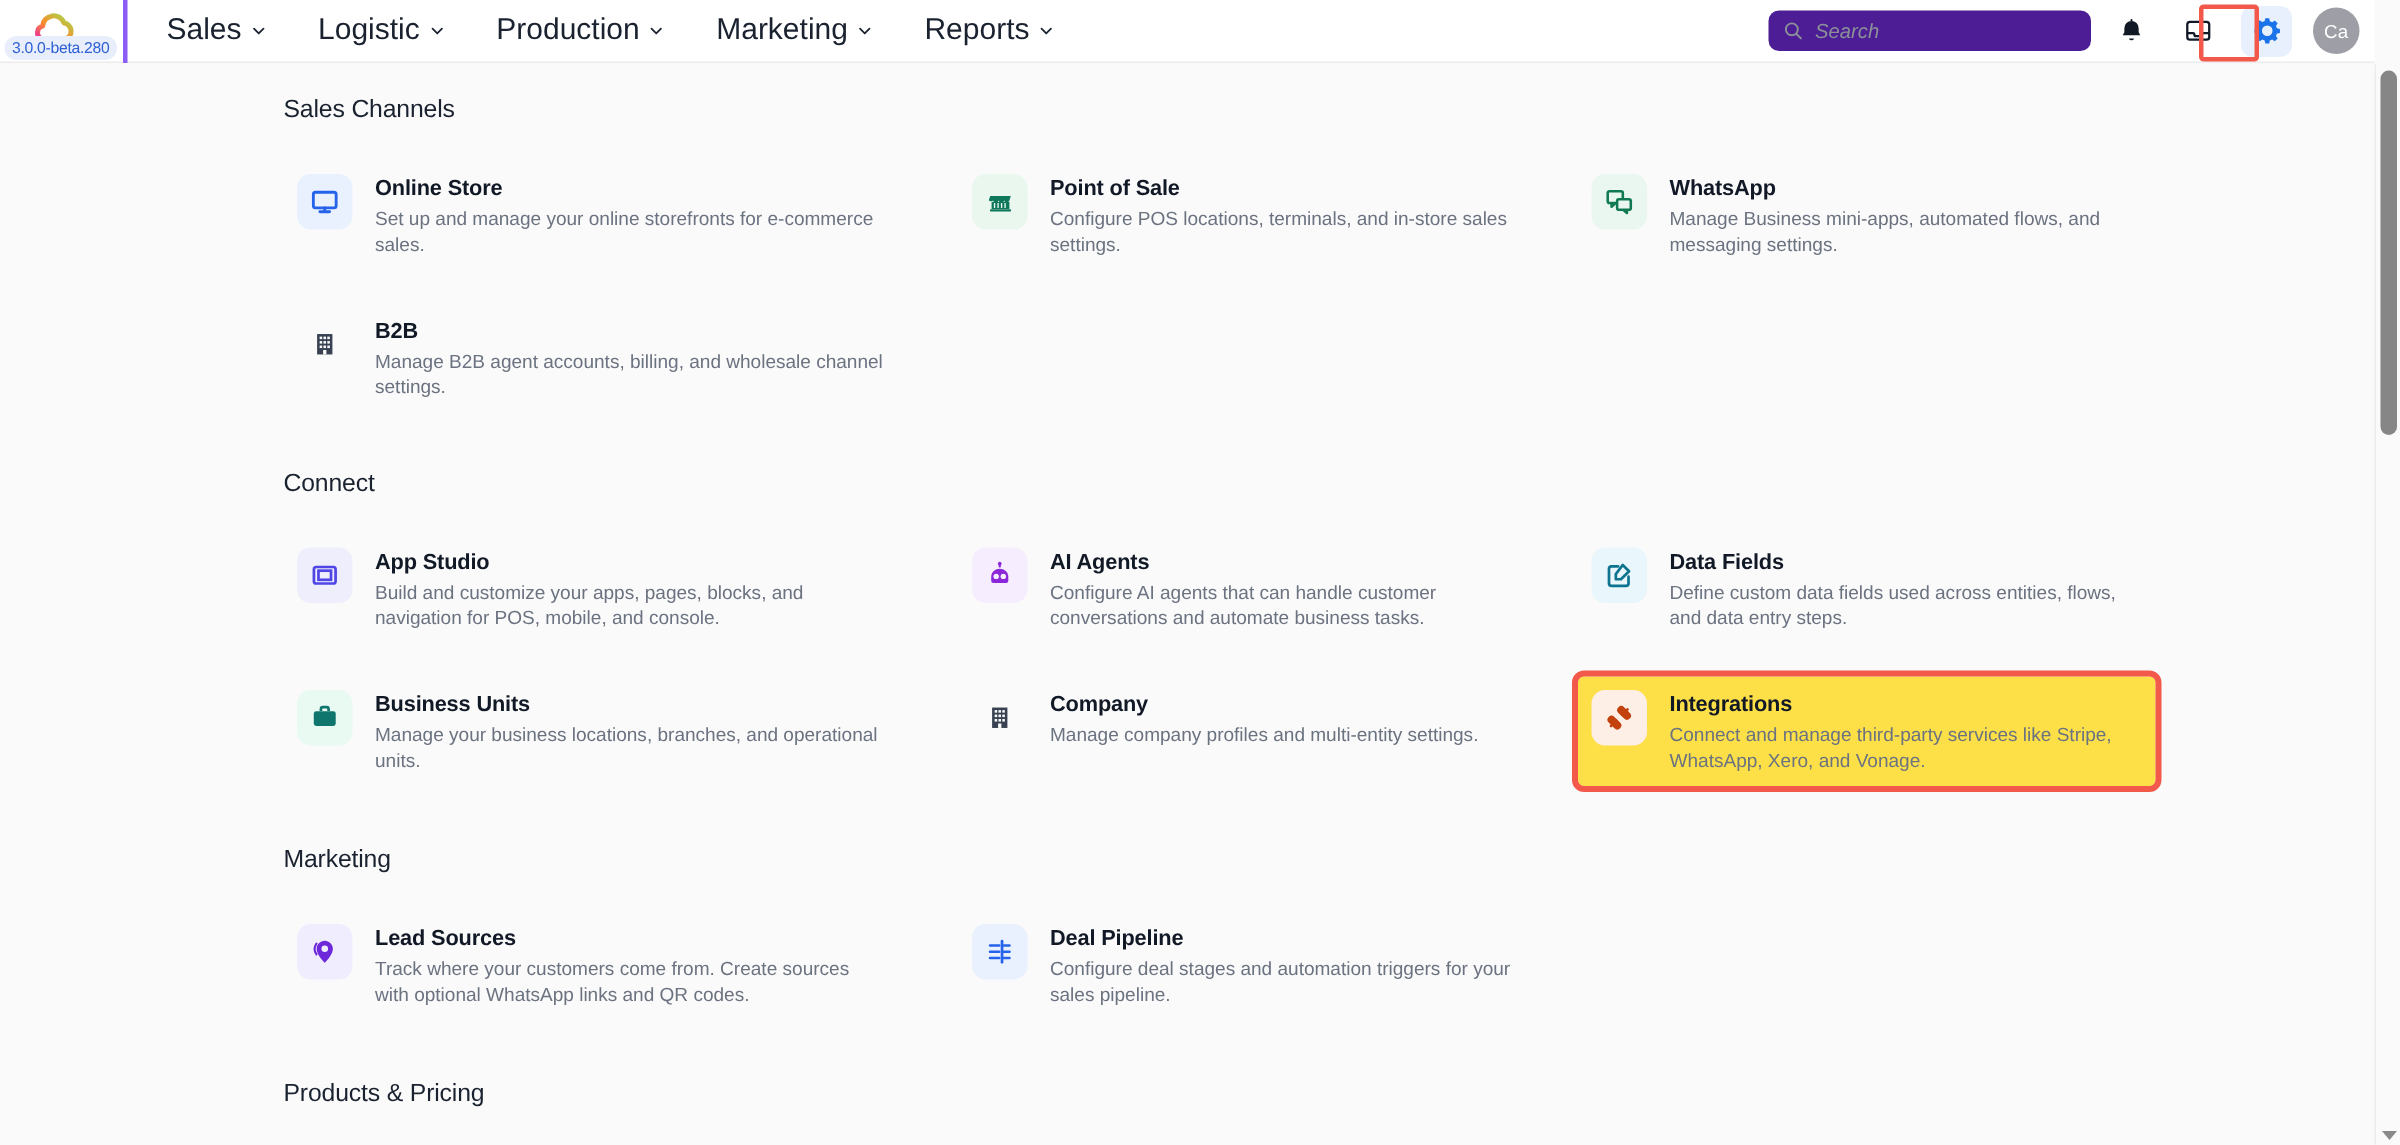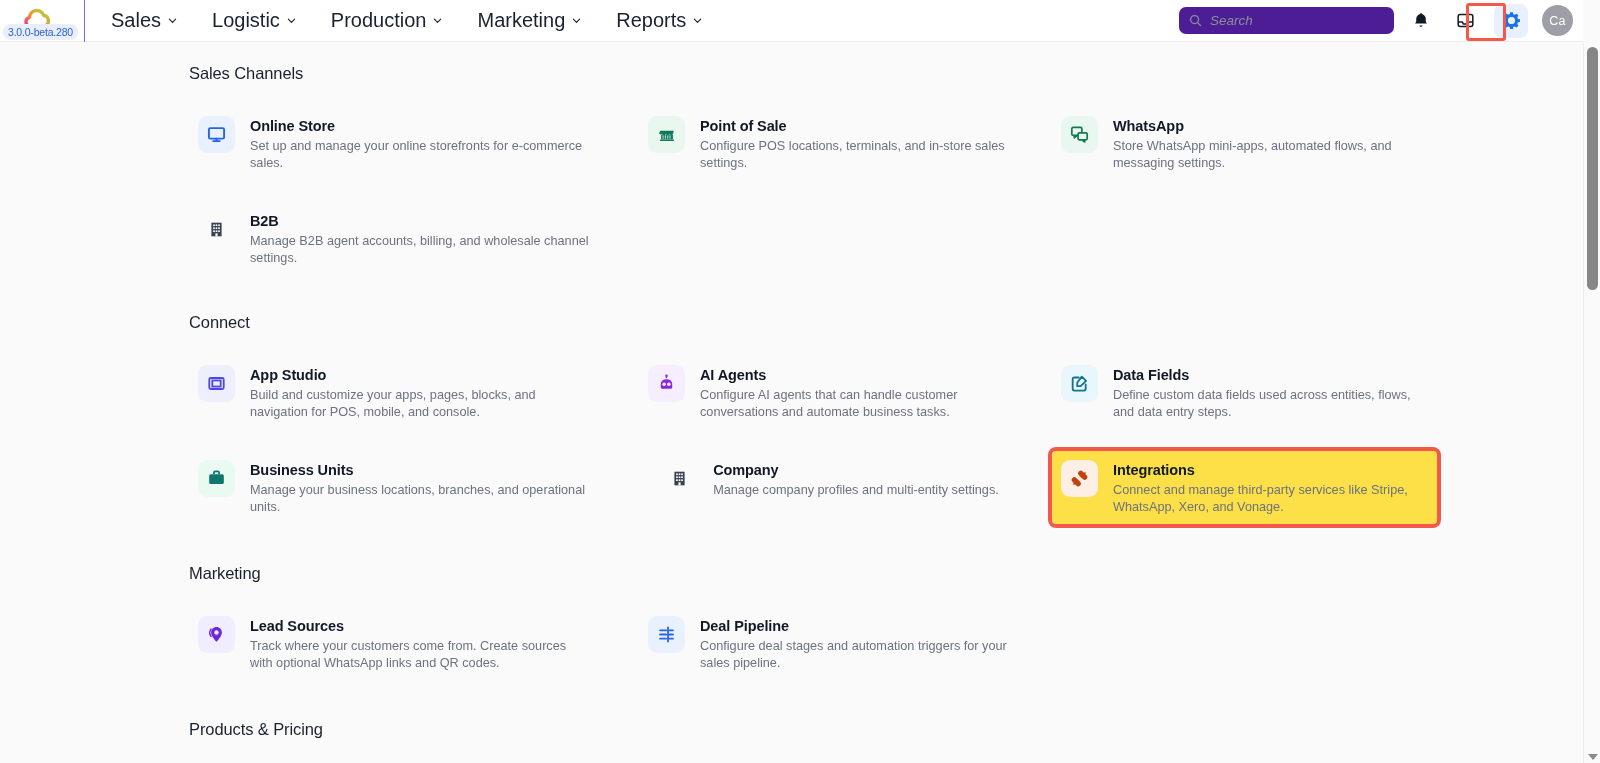--- a/index.html
+++ b/index.html
@@ -17,21 +17,21 @@
     width: 1583px; height: 42px;
     background: #ffffff;
     border-bottom: 1px solid #ececec;
     display: flex; align-items: center;
     z-index: 20;
   }
   .brand {
     width: 85px; height: 42px;
     position: relative;
     display: flex; align-items: center; justify-content: center;
-    border-right: 1px solid #8b5cf6;
+    border-right: 3px solid #8b5cf6;
     flex: 0 0 85px;
   }
   .cloud-logo { width: 40px; height: 24px; display:block; margin-bottom:4px; }
   .version-badge {
     position: absolute; bottom: 2px; left: 3px;
     background: #e8eefc; color: #2f61d5;
     font-size: 10.5px; line-height: 14px;
     padding: 1px 5px; border-radius: 8px;
     white-space: nowrap; letter-spacing: -0.2px;
   }
@@ -280,21 +280,21 @@
           <span class="tile" style="background:#eaf7f1">
             <svg width="19" height="19" viewBox="0 0 20 20">
                 <rect x="1.9" y="2.6" width="10.6" height="8.3" rx="1.3" fill="none" stroke="#117a52" stroke-width="1.8"></rect>
                 <path d="M4.6 10.9 v2.6 l2.8 -2.6" fill="none" stroke="#117a52" stroke-width="1.8" stroke-linejoin="round"></path>
                 <rect x="8.5" y="8.2" width="9.6" height="7.4" rx="1.3" fill="#eaf7f1" stroke="#117a52" stroke-width="1.8"></rect>
                 <path d="M15.4 15.6 v2.3 l-2.6 -2.3" fill="none" stroke="#117a52" stroke-width="1.8" stroke-linejoin="round"></path>
               </svg>
           </span>
           <div class="card-txt">
             <div class="card-title">WhatsApp</div>
-            <div class="card-desc">Store WhatsApp mini-apps, automated flows, and messaging settings.</div>
+            <div class="card-desc">Manage Business mini-apps, automated flows, and messaging settings.</div>
           </div>
         </div>
 
         <div class="card" style="margin-top:22px;">
           <span class="tile bare">
             <svg width="17" height="17" viewBox="0 0 20 20">
                 <rect x="4" y="2" width="12" height="16" fill="#374151"></rect>
                 <g fill="#fafafa">
                   <rect x="6" y="4" width="2" height="2"></rect>
                   <rect x="9" y="4" width="2" height="2"></rect>
@@ -370,21 +370,21 @@
                 <path d="M7.3 5.2 V4 a1.4 1.4 0 0 1 1.4 -1.4 h2.6 A1.4 1.4 0 0 1 12.7 4 v1.2" fill="none" stroke="#0f766e" stroke-width="1.9"></path>
                 <rect x="2.3" y="5.4" width="15.4" height="10.4" rx="1.7" fill="#0f766e"></rect>
               </svg>
           </span>
           <div class="card-txt">
             <div class="card-title">Business Units</div>
             <div class="card-desc">Manage your business locations, branches, and operational units.</div>
           </div>
         </div>
 
-        <div class="card" style="margin-top:22px;justify-content:center;">
+        <div class="card" style="margin-top:22px;">
           <span class="tile bare">
             <svg width="17" height="17" viewBox="0 0 20 20">
                 <rect x="4" y="2" width="12" height="16" fill="#374151"></rect>
                 <g fill="#fafafa">
                   <rect x="6" y="4" width="2" height="2"></rect>
                   <rect x="9" y="4" width="2" height="2"></rect>
                   <rect x="12" y="4" width="2" height="2"></rect>
                   <rect x="6" y="7.5" width="2" height="2"></rect>
                   <rect x="9" y="7.5" width="2" height="2"></rect>
                   <rect x="12" y="7.5" width="2" height="2"></rect>

